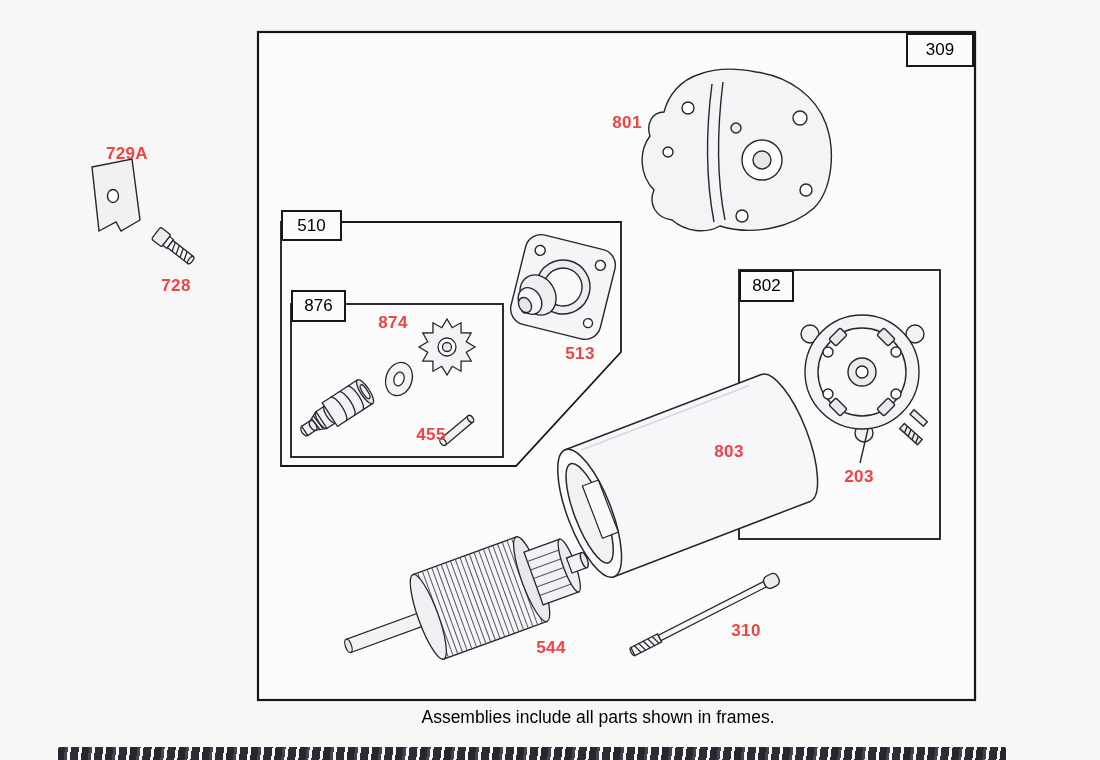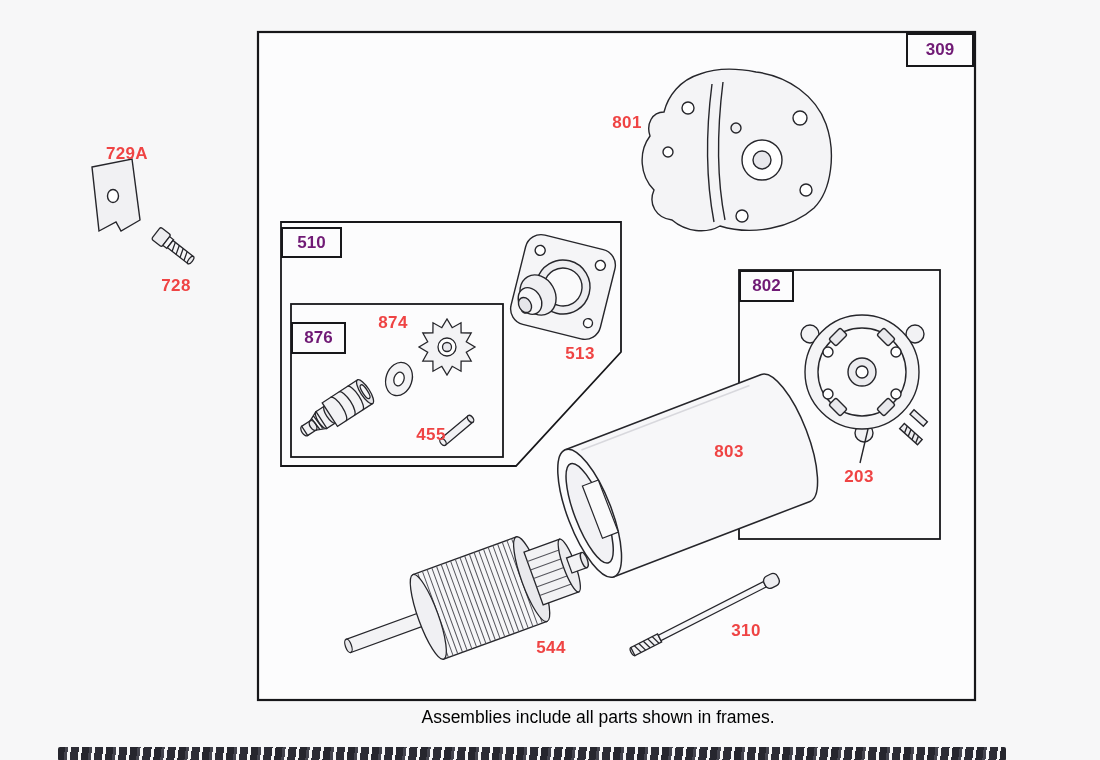--- a/index.html
+++ b/index.html
@@ -2,21 +2,21 @@
 <html><head>
 <meta charset="utf-8">
 <style>
   html,body{margin:0;padding:0;background:#e9e9ea;}
   .page{position:relative;width:1100px;height:760px;background:#f7f7f8;overflow:hidden;
         font-family:"Liberation Sans",sans-serif;}
   svg{position:absolute;left:0;top:0;}
   .lbl{position:absolute;transform:translate(-50%,-50%);font-weight:700;font-size:17px;
        color:#ef4444;white-space:nowrap;letter-spacing:.3px;}
   .fbox{position:absolute;box-sizing:border-box;display:flex;align-items:center;justify-content:center;
-        border:2px solid #17171a;background:#fcfcfd;font-weight:700;font-size:17px;color:#701a75;text-align:right;}
+        border:2px solid #17171a;background:#fcfcfd;font-weight:400;font-size:17px;color:#000000;text-align:right;}
   .caption{position:absolute;left:598px;top:717px;transform:translate(-50%,-50%);
            font-size:17.5px;color:#000000;}
   .wm{position:absolute;left:58px;top:747px;width:948px;height:14px;border-radius:2px;
       background:repeating-linear-gradient(97deg,#26262e 0 7px,#44444e 7px 10px,rgba(0,0,0,0) 10px 13px,#2c2c35 13px 21px,rgba(0,0,0,0) 21px 24px);
       filter:blur(.7px);}
 </style>
 </head>
 <body>
 
 <div class="page">
@@ -155,22 +155,22 @@
     <g transform="translate(632,652) rotate(-27)" stroke="#26262b" stroke-width="1.3">
       <ellipse cx="1" cy="0" rx="2" ry="4.5" fill="#ececef"></ellipse>
       <rect x="1" y="-4.5" width="30" height="9" fill="#f2f2f4"></rect>
       <path d="M5,-4.5 l3,9 M10,-4.5 l3,9 M15,-4.5 l3,9 M20,-4.5 l3,9 M25,-4.5 l3,9" fill="none"></path>
       <rect x="31" y="-3" width="118" height="6" fill="#f6f6f8"></rect>
       <rect x="149" y="-6.5" width="15" height="13" rx="5" fill="#ededf0"></rect>
     </g>
   </svg>
 
   <div class="fbox" style="left:906px;top:33px;width:68px;height:34px">309</div>
-  <div class="fbox" style="left:281px;top:227px;width:61px;height:31px">510</div>
-  <div class="fbox" style="left:291px;top:322px;width:55px;height:32px">876</div>
+  <div class="fbox" style="left:281px;top:210px;width:61px;height:31px">510</div>
+  <div class="fbox" style="left:291px;top:290px;width:55px;height:32px">876</div>
   <div class="fbox" style="left:739px;top:270px;width:55px;height:32px">802</div>
 
   <span class="lbl" style="left:127px;top:154px">729A</span>
   <span class="lbl" style="left:176px;top:286px">728</span>
   <span class="lbl" style="left:627px;top:123px">801</span>
   <span class="lbl" style="left:393px;top:323px">874</span>
   <span class="lbl" style="left:431px;top:435px">455</span>
   <span class="lbl" style="left:580px;top:354px">513</span>
   <span class="lbl" style="left:729px;top:452px">803</span>
   <span class="lbl" style="left:859px;top:477px">203</span>

